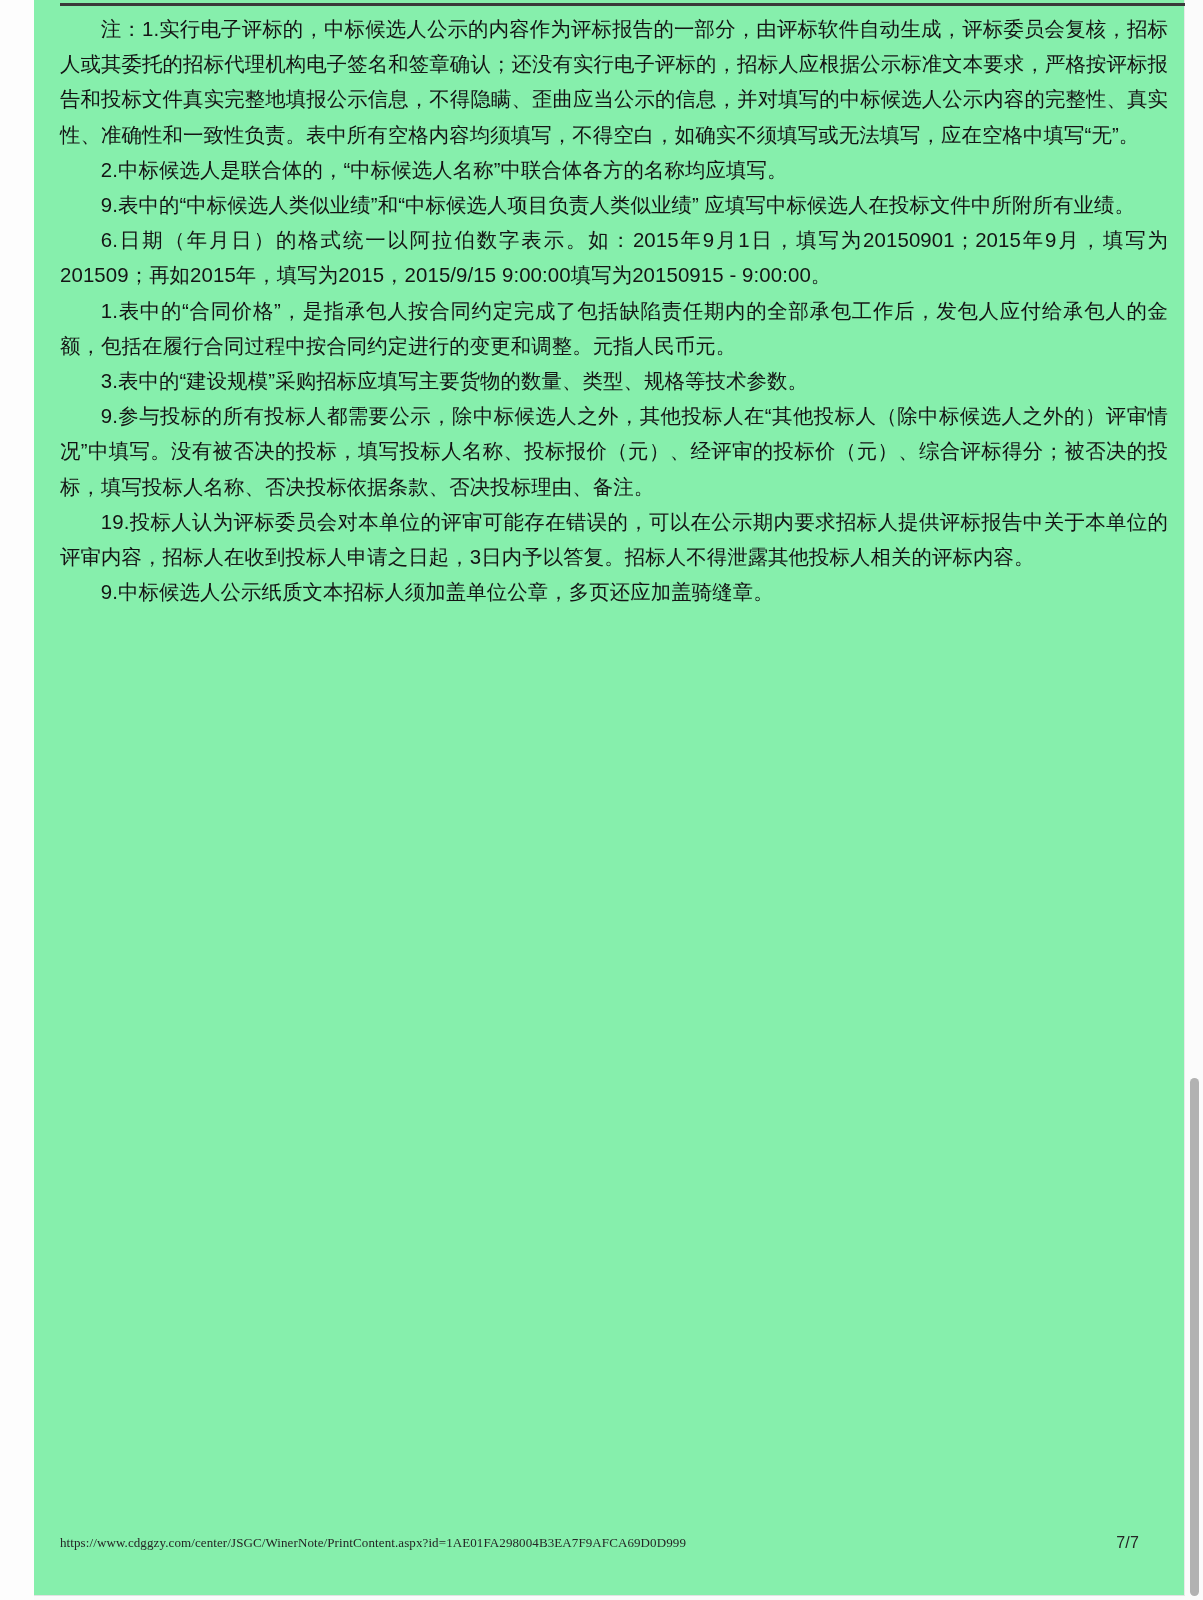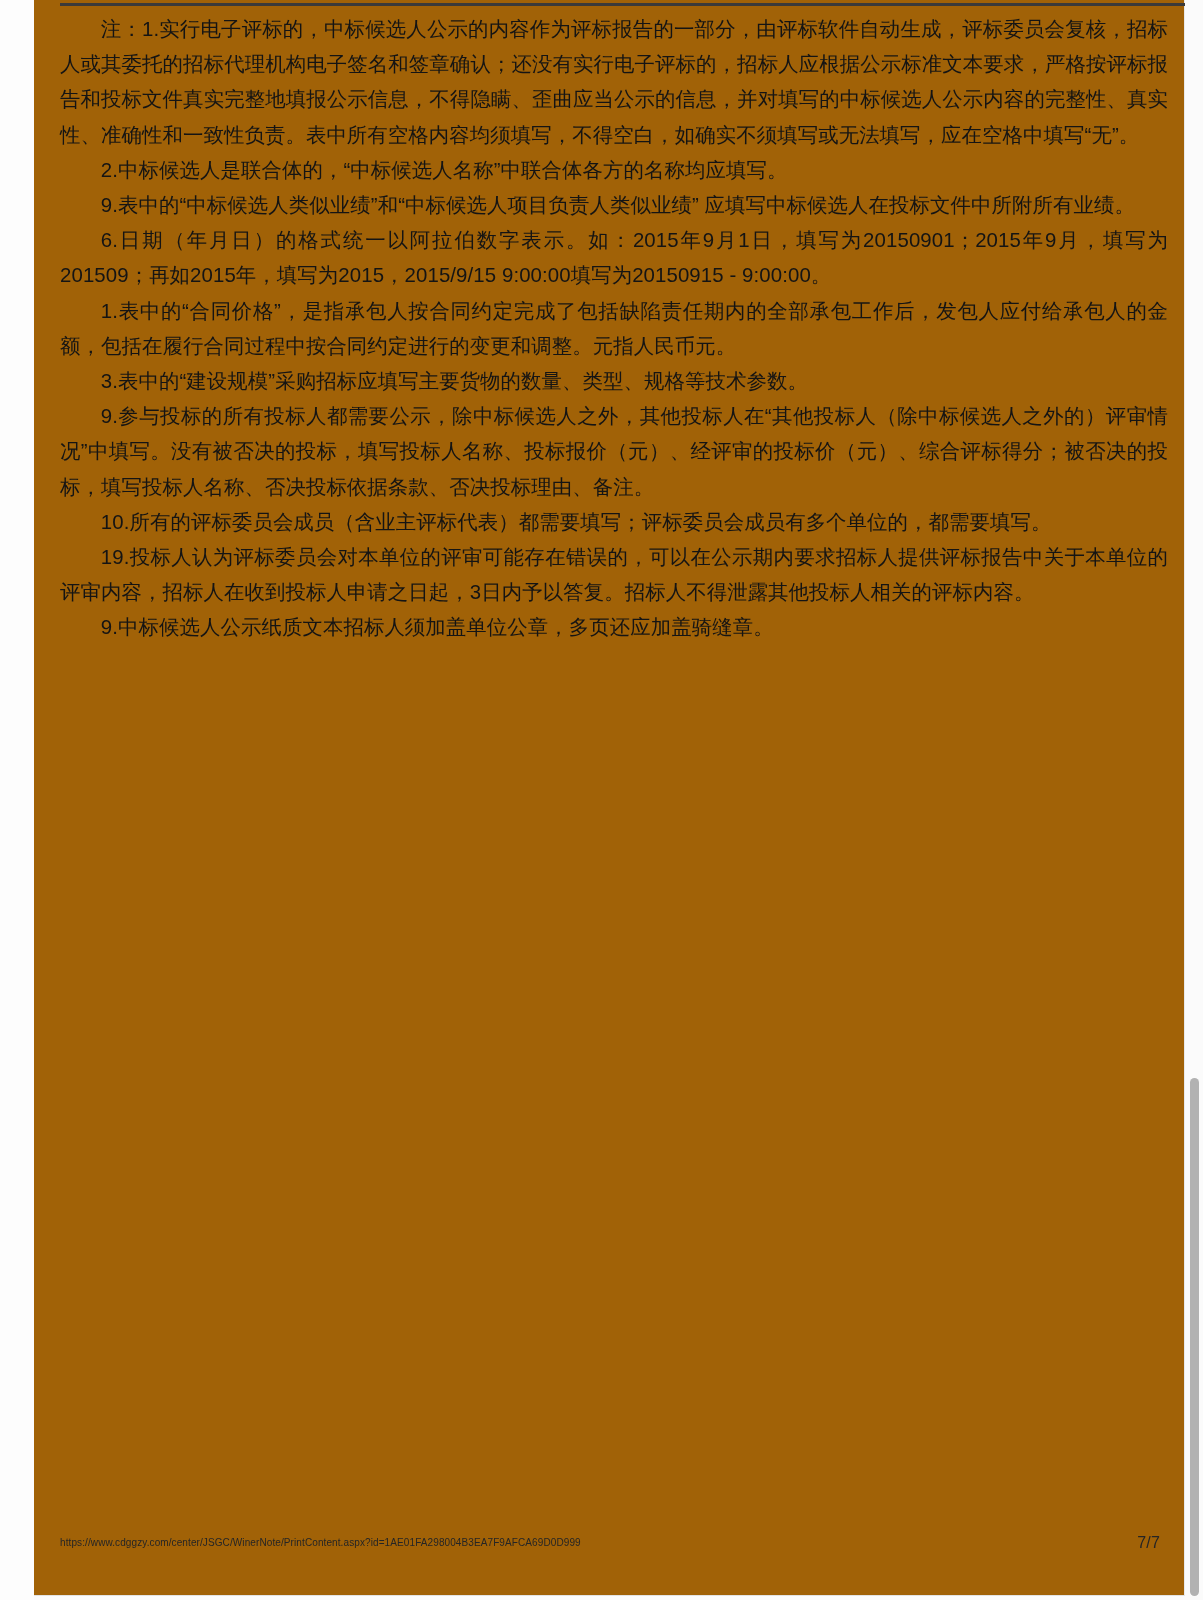--- a/index.html
+++ b/index.html
@@ -34,21 +34,21 @@
     background: #fdfdfd;
   }
 
   
   #page-sheet {
     position: absolute;
     left: 34px;
     top: 0;
     width: 1151px;
     height: 1596px;
-    background: #a16207;
+    background: #86efac;
     box-sizing: border-box;
     border-right: 1px solid #e9e9e9;
     border-bottom: 1px solid #e2e2e2;
   }
 
   
   #top-rule {
     position: absolute;
     left: 26px;
     top: 3px;
@@ -84,34 +84,34 @@
     left: 26px;
     top: 1528px;
     width: 1125px;
     height: 30px;
     display: flex;
     align-items: center;
     justify-content: space-between;
   }
 
   #footer-url {
-    font-size: 10px;
+    font-size: 13px;
     line-height: 20px;
     color: #252525;
     letter-spacing: 0.1px;
     white-space: nowrap;
-    font-family: Liberation Sans, sans-serif;
+    font-family: Liberation Serif, serif;
   }
 
   #footer-pageno {
     font-size: 16px;
     line-height: 20px;
     color: #252525;
     letter-spacing: 0.2px;
-    padding-right: 25px;
+    padding-right: 46px;
     white-space: nowrap;
     margin-left: 28px;
   }
 
   
   #scrollbar-track {
     position: absolute;
     right: 0;
     top: 0;
     width: 18px;
@@ -141,21 +141,20 @@
     <div id="top-rule"></div>
 
     <div id="notes">
       <p class="note-para">注：1.实行电子评标的，中标候选人公示的内容作为评标报告的一部分，由评标软件自动生成，评标委员会复核，招标人或其委托的招标代理机构电子签名和签章确认；还没有实行电子评标的，招标人应根据公示标准文本要求，严格按评标报告和投标文件真实完整地填报公示信息，不得隐瞒、歪曲应当公示的信息，并对填写的中标候选人公示内容的完整性、真实性、准确性和一致性负责。表中所有空格内容均须填写，不得空白，如确实不须填写或无法填写，应在空格中填写“无”。</p>
       <p class="note-para">2.中标候选人是联合体的，“中标候选人名称”中联合体各方的名称均应填写。</p>
       <p class="note-para">9.表中的“中标候选人类似业绩”和“中标候选人项目负责人类似业绩” 应填写中标候选人在投标文件中所附所有业绩。</p>
       <p class="note-para">6.日期（年月日）的格式统一以阿拉伯数字表示。如：2015年9月1日，填写为20150901；2015年9月，填写为201509；再如2015年，填写为2015，2015/9/15 9:00:00填写为20150915 - 9:00:00。</p>
       <p class="note-para">1.表中的“合同价格”，是指承包人按合同约定完成了包括缺陷责任期内的全部承包工作后，发包人应付给承包人的金额，包括在履行合同过程中按合同约定进行的变更和调整。元指人民币元。</p>
       <p class="note-para">3.表中的“建设规模”采购招标应填写主要货物的数量、类型、规格等技术参数。</p>
       <p class="note-para">9.参与投标的所有投标人都需要公示，除中标候选人之外，其他投标人在“其他投标人（除中标候选人之外的）评审情况”中填写。没有被否决的投标，填写投标人名称、投标报价（元）、经评审的投标价（元）、综合评标得分；被否决的投标，填写投标人名称、否决投标依据条款、否决投标理由、备注。</p>
-      <p class="note-para">10.所有的评标委员会成员（含业主评标代表）都需要填写；评标委员会成员有多个单位的，都需要填写。</p>
       <p class="note-para">19.投标人认为评标委员会对本单位的评审可能存在错误的，可以在公示期内要求招标人提供评标报告中关于本单位的评审内容，招标人在收到投标人申请之日起，3日内予以答复。招标人不得泄露其他投标人相关的评标内容。</p>
       <p class="note-para">9.中标候选人公示纸质文本招标人须加盖单位公章，多页还应加盖骑缝章。</p>
     </div>
 
     <div id="page-footer">
       <span id="footer-url">https://www.cdggzy.com/center/JSGC/WinerNote/PrintContent.aspx?id=1AE01FA298004B3EA7F9AFCA69D0D999</span>
       <span id="footer-pageno">7/7</span>
     </div>
 
   </div>

